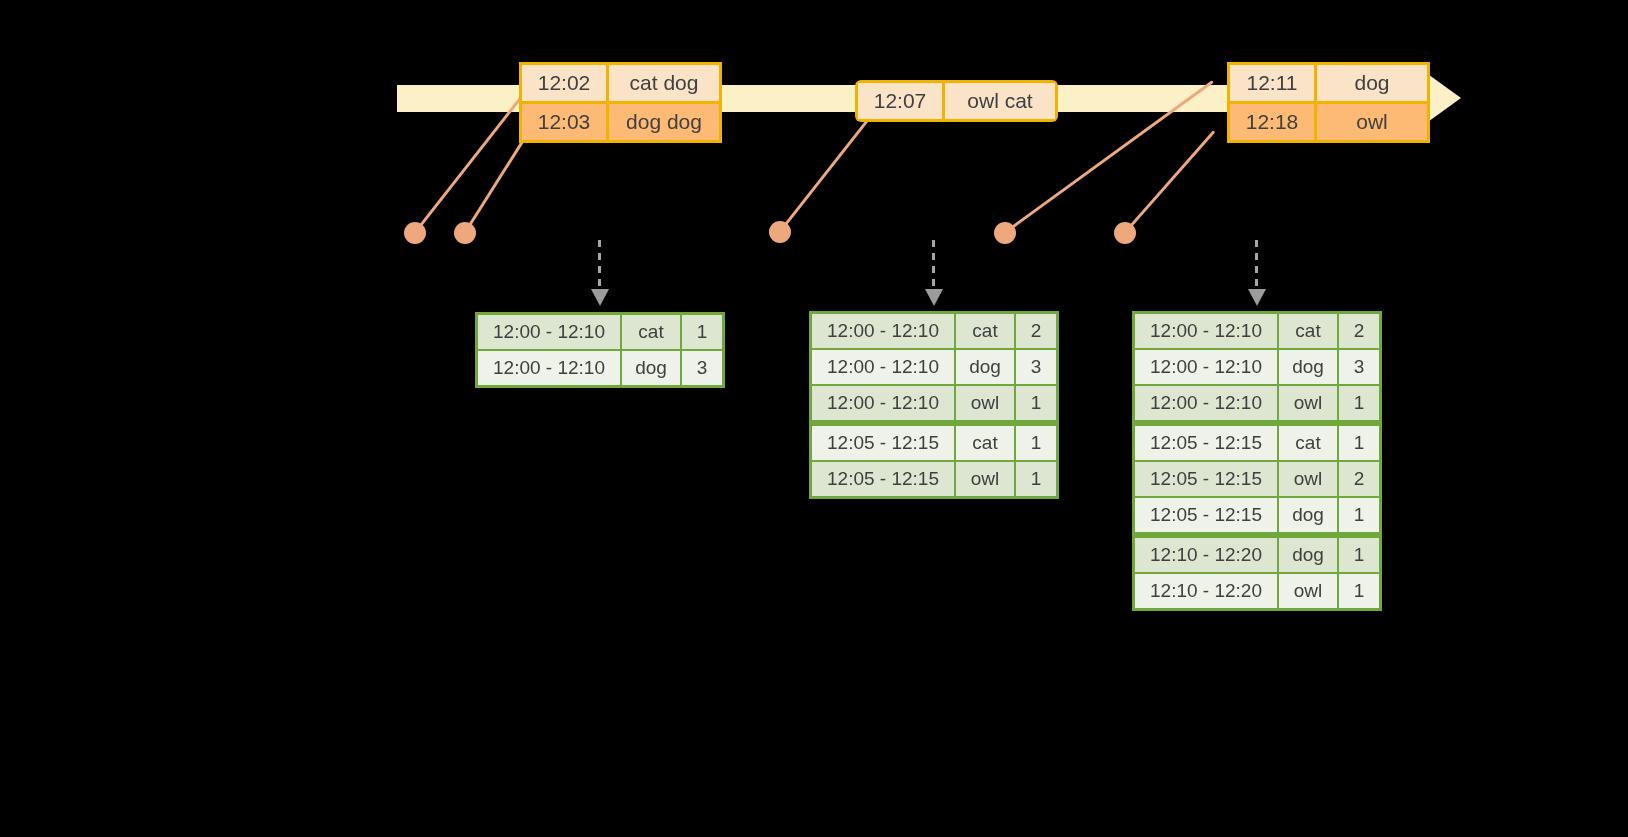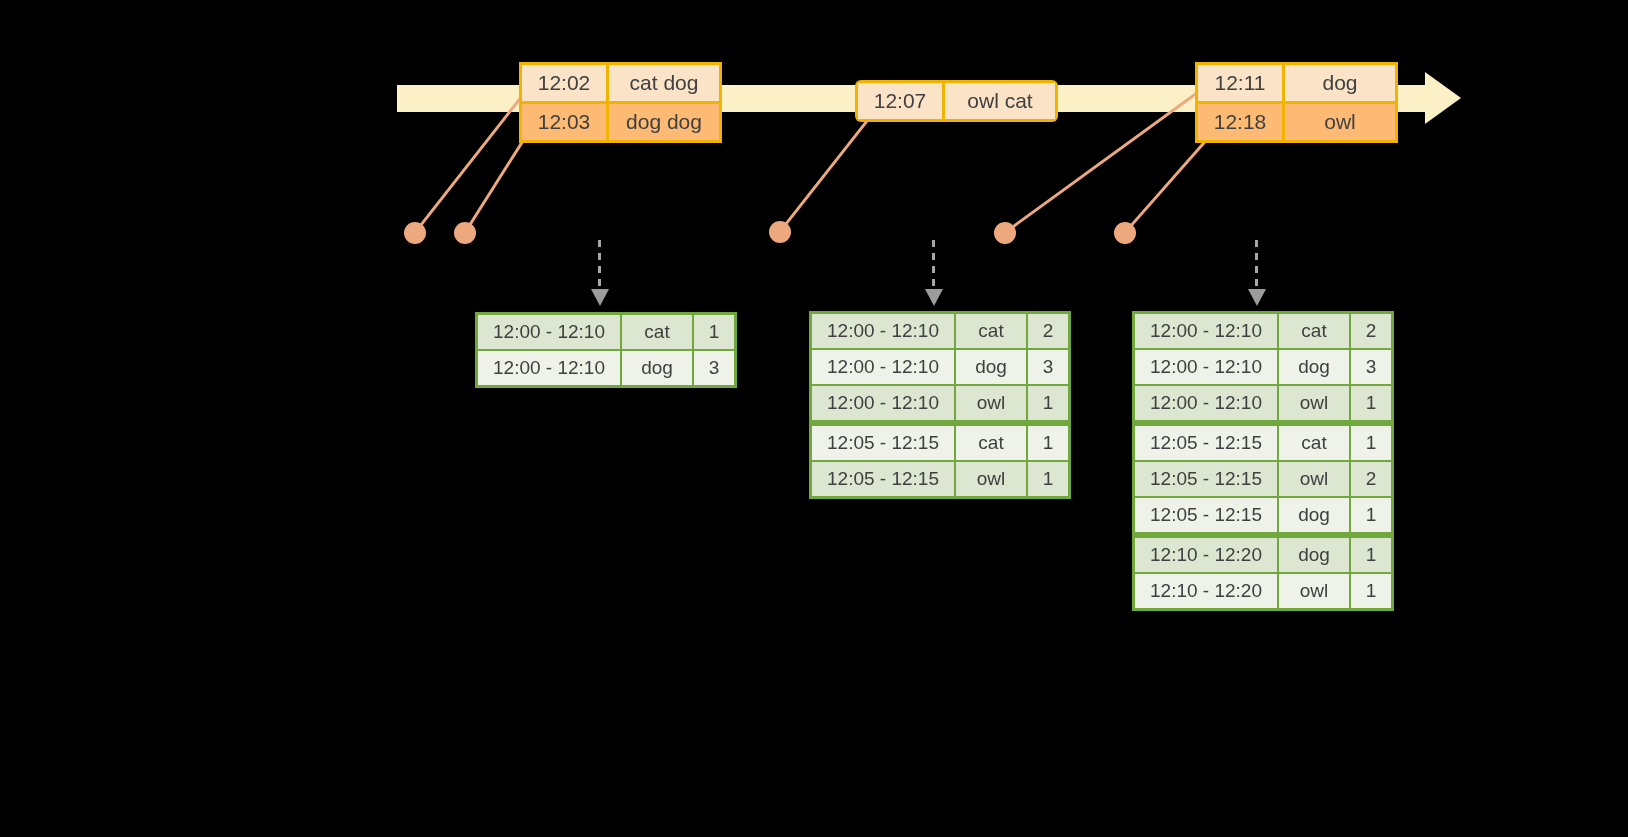--- a/index.html
+++ b/index.html
@@ -28,21 +28,21 @@
   .tarrow{position:absolute;width:3px;height:50px;top:240px;z-index:1;
     background:repeating-linear-gradient(to bottom,#a6a6a6 0 7px,transparent 7px 13px);}
   .tarrow-head{position:absolute;top:289px;width:0;height:0;z-index:1;
     border-left:9px solid transparent;border-right:9px solid transparent;border-top:17px solid #9c9c9c;}
   
   .gtable{position:absolute;display:flex;flex-direction:column;gap:2px;padding:3px;background:#70a83d;z-index:3;}
   .grow{display:flex;gap:2px;height:34px;}
   .grow.group-sep{margin-top:4px;}
   .gcell{display:flex;align-items:center;justify-content:center;font-size:19px;}
   .gcell.time{width:142px;}
-  .gcell.animal{width:70px;}
+  .gcell.animal{width:58px;}
   .gcell.count{width:40px;}
   .g-dark{background:#dce6d0;}
   .g-light{background:#eef2e8;}
 </style>
 </head>
 <body>
 
 <div class="canvas">
 
   <div class="timeline-bar"></div>
@@ -65,21 +65,21 @@
     <div class="ecell e-dark">cat dog</div>
     <div class="ecell e-light">12:03</div>
     <div class="ecell e-light">dog dog</div>
   </div>
 
   <div class="etable" style="left:855px;top:80px;border-radius:6px;">
     <div class="ecell e-dark">12:07</div>
     <div class="ecell e-dark">owl cat</div>
   </div>
 
-  <div class="etable" style="left:1195px;top:62px;">
+  <div class="etable" style="left:1227px;top:62px;">
     <div class="ecell e-dark">12:11</div>
     <div class="ecell e-dark">dog</div>
     <div class="ecell e-light">12:18</div>
     <div class="ecell e-light">owl</div>
   </div>
 
   <div class="tarrow" style="left:598px;"></div>
   <div class="tarrow-head" style="left:591px;"></div>
   <div class="tarrow" style="left:932px;"></div>
   <div class="tarrow-head" style="left:925px;"></div>

